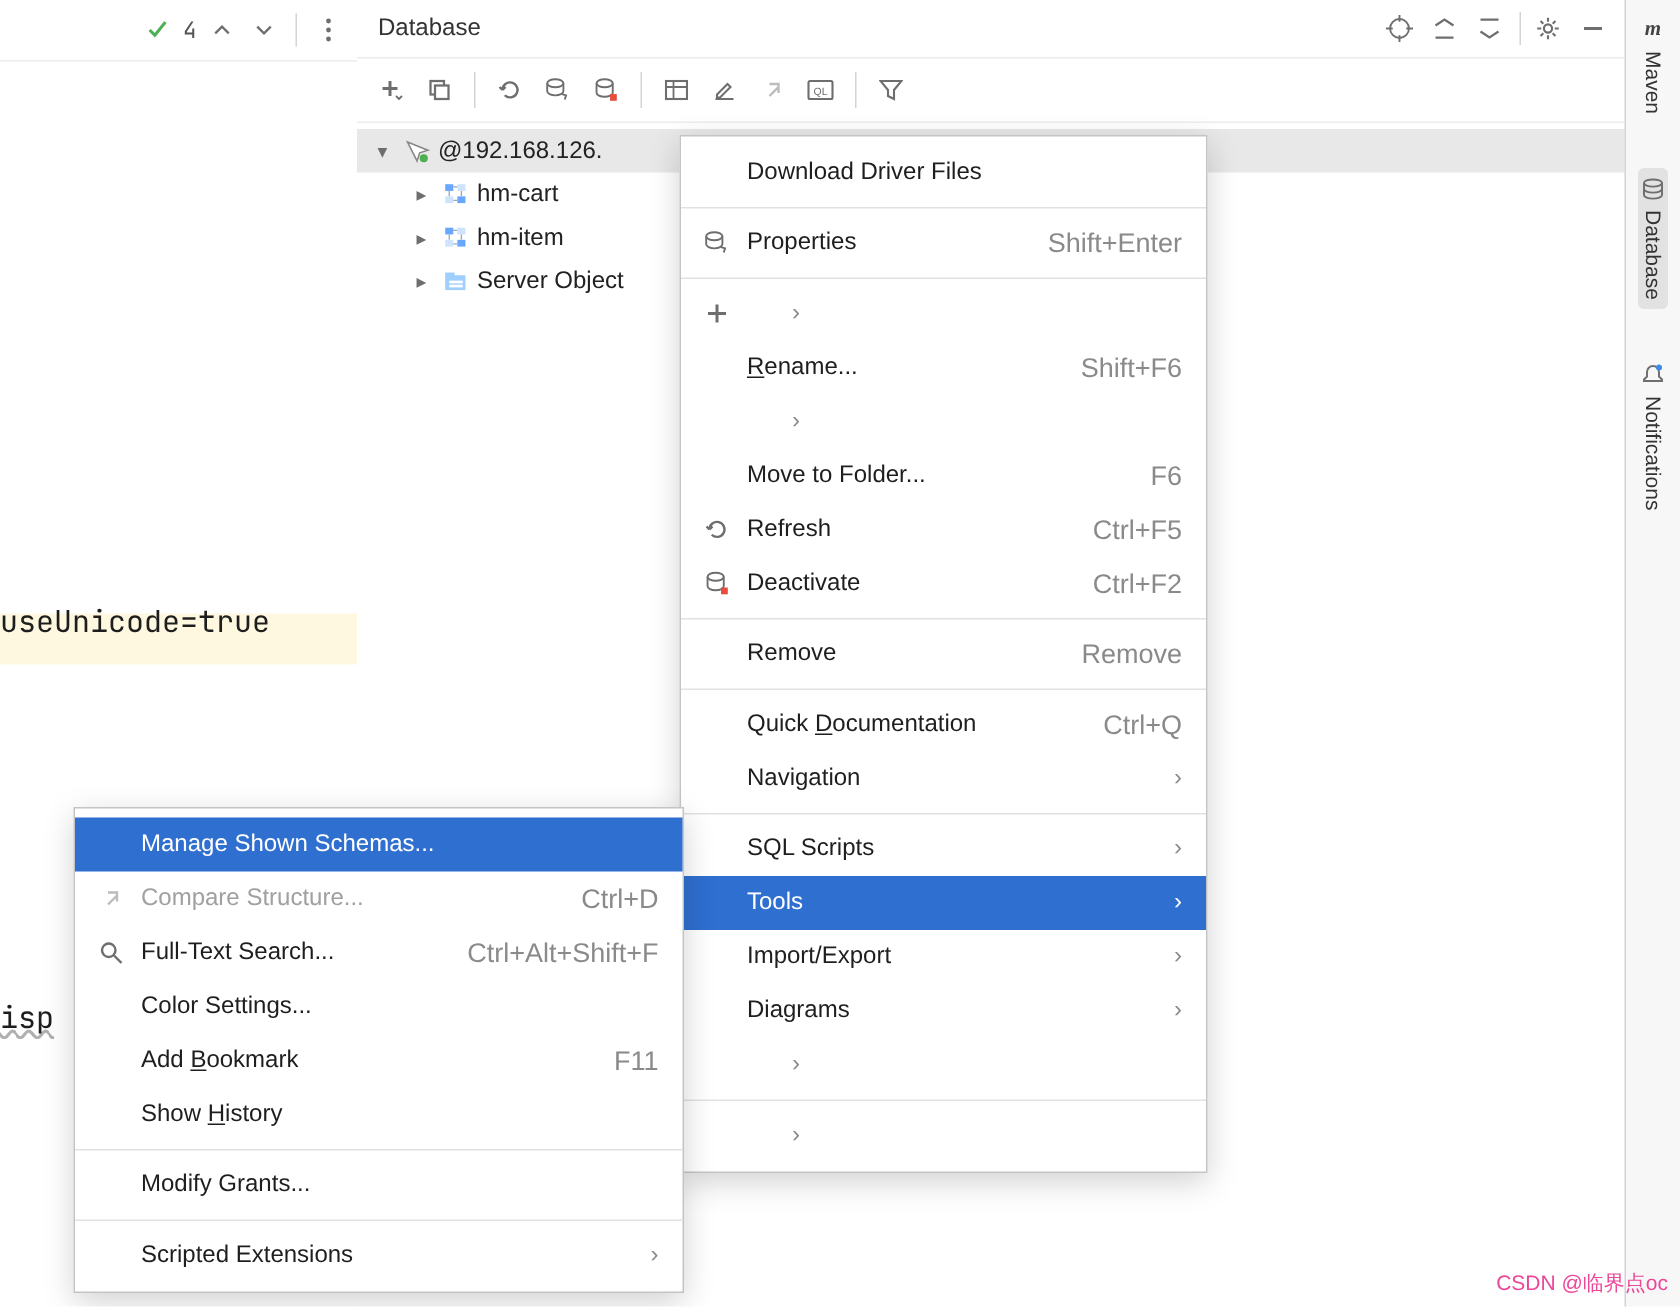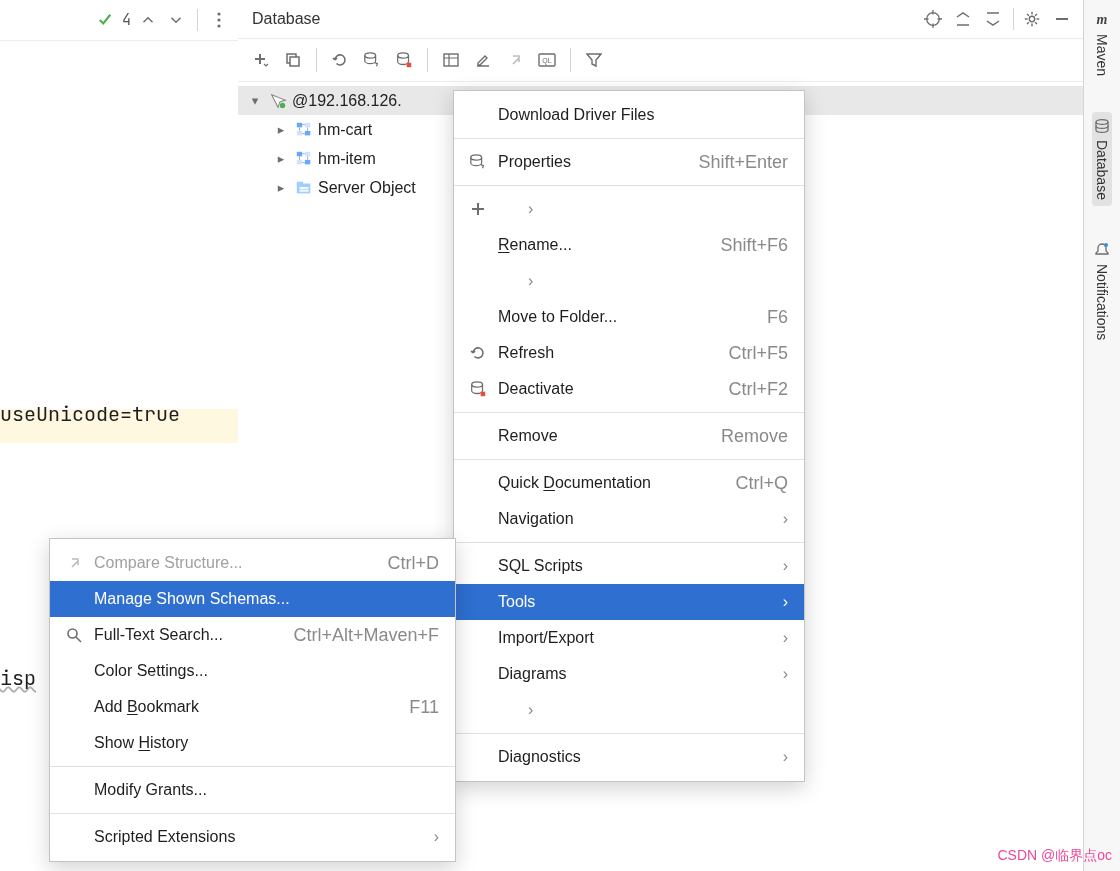--- a/index.html
+++ b/index.html
@@ -359,48 +359,47 @@
     <span class="ctx-label">Diagrams</span>
     <span class="ctx-arrow">›</span>
   </div>
   <div class="ctx-row">
     <span class="ctx-icon"></span>
     <span class="ctx-arrow">›</span>
   </div>
   <div class="ctx-sep"></div>
   <div class="ctx-row">
     <span class="ctx-icon"></span>
-    <span class="ctx-label">Diagnostics</span>
     <span class="ctx-arrow">›</span>
   </div>
 </div>
 
 <div class="ctx" style="left:49px;top:538px;width:405px">
+  <div class="ctx-row hov">
+    <span class="ctx-icon"></span>
+    <span class="ctx-label">Manage Shown Schemas...</span>
+  </div>
   <div class="ctx-row disabled">
     <span class="ctx-icon">
       <svg width="16" height="16" viewBox="0 0 16 16">
           <path d="M6 12l6-6M12 10V4h-6" fill="none" stroke="#bcbcbc" stroke-width="1.6"></path>
         </svg>
     </span>
     <span class="ctx-label">Compare Structure...</span>
     <span class="ctx-shortcut">Ctrl+D</span>
   </div>
-  <div class="ctx-row hov">
-    <span class="ctx-icon"></span>
-    <span class="ctx-label">Manage Shown Schemas...</span>
-  </div>
   <div class="ctx-row">
     <span class="ctx-icon">
       <svg width="16" height="16" viewBox="0 0 16 16">
           <circle cx="6.5" cy="6.5" r="4.5" fill="none" stroke="#6e6e6e" stroke-width="1.6"></circle>
           <path d="M10 10l5 5" stroke="#6e6e6e" stroke-width="1.6"></path>
         </svg>
     </span>
     <span class="ctx-label">Full-Text Search...</span>
-    <span class="ctx-shortcut">Ctrl+Alt+Maven+F</span>
+    <span class="ctx-shortcut">Ctrl+Alt+Shift+F</span>
   </div>
   <div class="ctx-row">
     <span class="ctx-icon"></span>
     <span class="ctx-label">Color Settings...</span>
   </div>
   <div class="ctx-row">
     <span class="ctx-icon"></span>
     <span class="ctx-label"><span>Add </span><span class="u">B</span><span>ookmark</span></span>
     <span class="ctx-shortcut">F11</span>
   </div>

